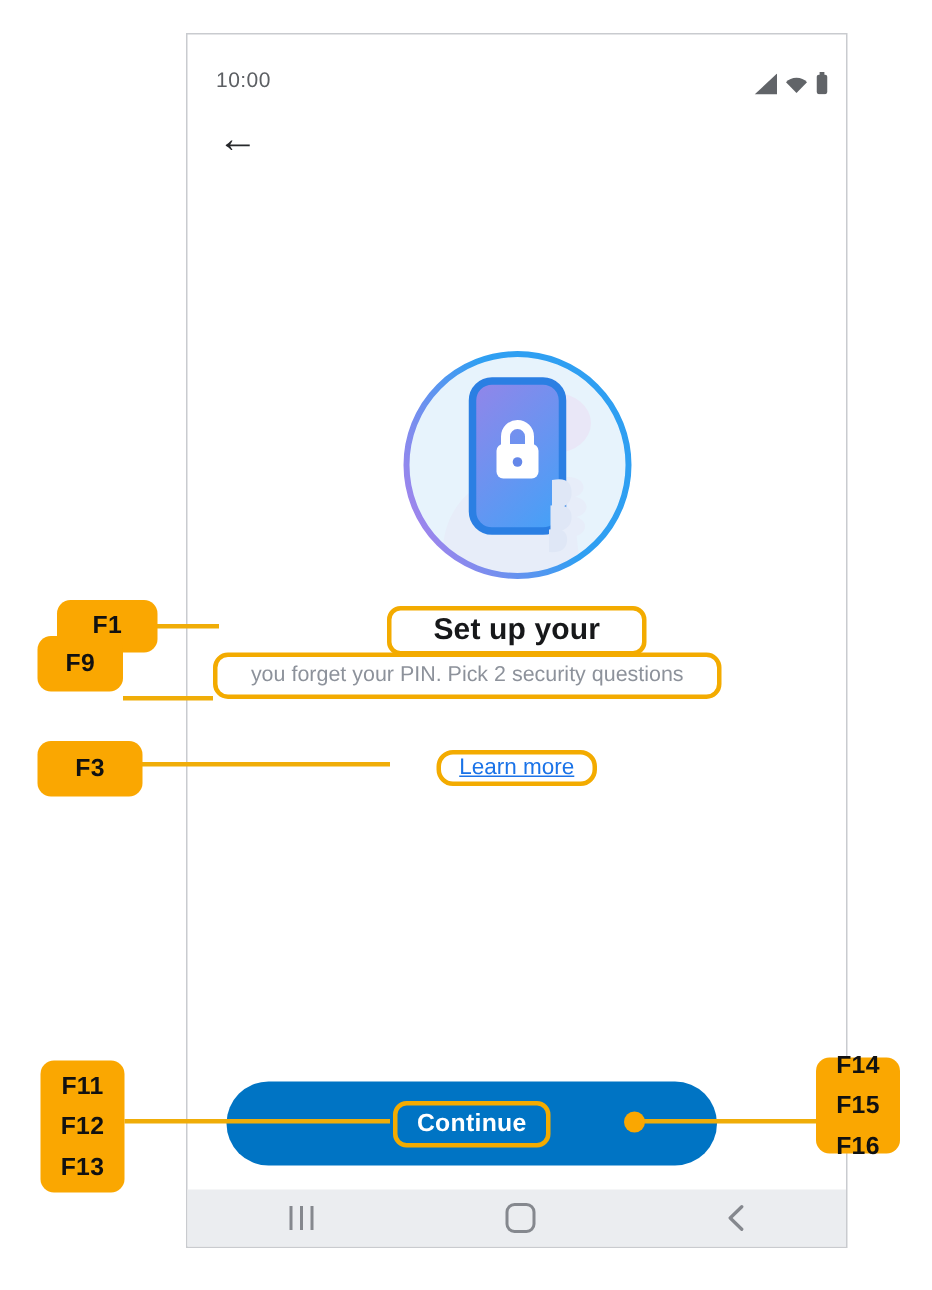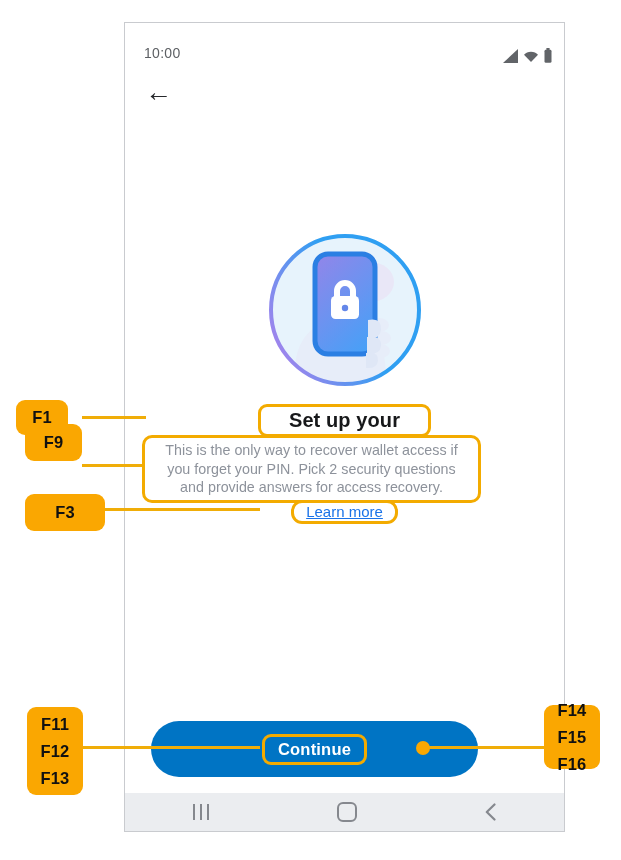--- a/index.html
+++ b/index.html
@@ -133,23 +133,21 @@
     </svg>
   </div>
 
   <div class="title-row">
     <span class="anno-box">
       <span class="title-black">Set up your</span>
     </span>
   </div>
 
   <div class="desc-box">
-    <div>This is the only way to recover wallet access if</div>
     <div>you forget your PIN. Pick 2 security questions</div>
-    <div>and provide answers for access recovery.</div>
   </div>
 
   <div class="learn-wrap">
     <span class="anno-box learn-box">
       <a class="learn-link">Learn more</a>
     </span>
   </div>
 
   <button class="continue-btn">
     <span class="anno-box">
@@ -165,27 +163,27 @@
       </span>
     <span class="home-icon"></span>
     <span class="chevron-icon">
       <svg width="11" height="18" viewBox="0 0 11 18">
           <polyline points="9.5,1.5 1.8,9 9.5,16.5" fill="none" stroke="#85888e" stroke-width="2.2" stroke-linecap="round" stroke-linejoin="round"></polyline>
         </svg>
     </span>
   </div>
 </div>
 
-<div class="anno-label" style="left:16px;top:400px;width:52px;height:35px;">
+<div class="anno-label" style="left:38px;top:400px;width:67px;height:35px;">
   <span>F1</span>
 </div>
 <div class="anno-label" style="left:25px;top:424px;width:57px;height:37px;">
   <span>F9</span>
 </div>
-<div class="anno-label" style="left:25px;top:494px;width:80px;height:37px;">
+<div class="anno-label" style="left:25px;top:494px;width:70px;height:37px;">
   <span>F3</span>
 </div>
 
 <div class="anno-label group" style="left:27px;top:707px;width:56px;height:88px;">
   <span class="ln">F11</span>
   <span class="ln">F12</span>
   <span class="ln">F13</span>
 </div>
 <div class="anno-label group" style="left:544px;top:705px;width:56px;height:64px;">
   <span class="ln">F14</span>

